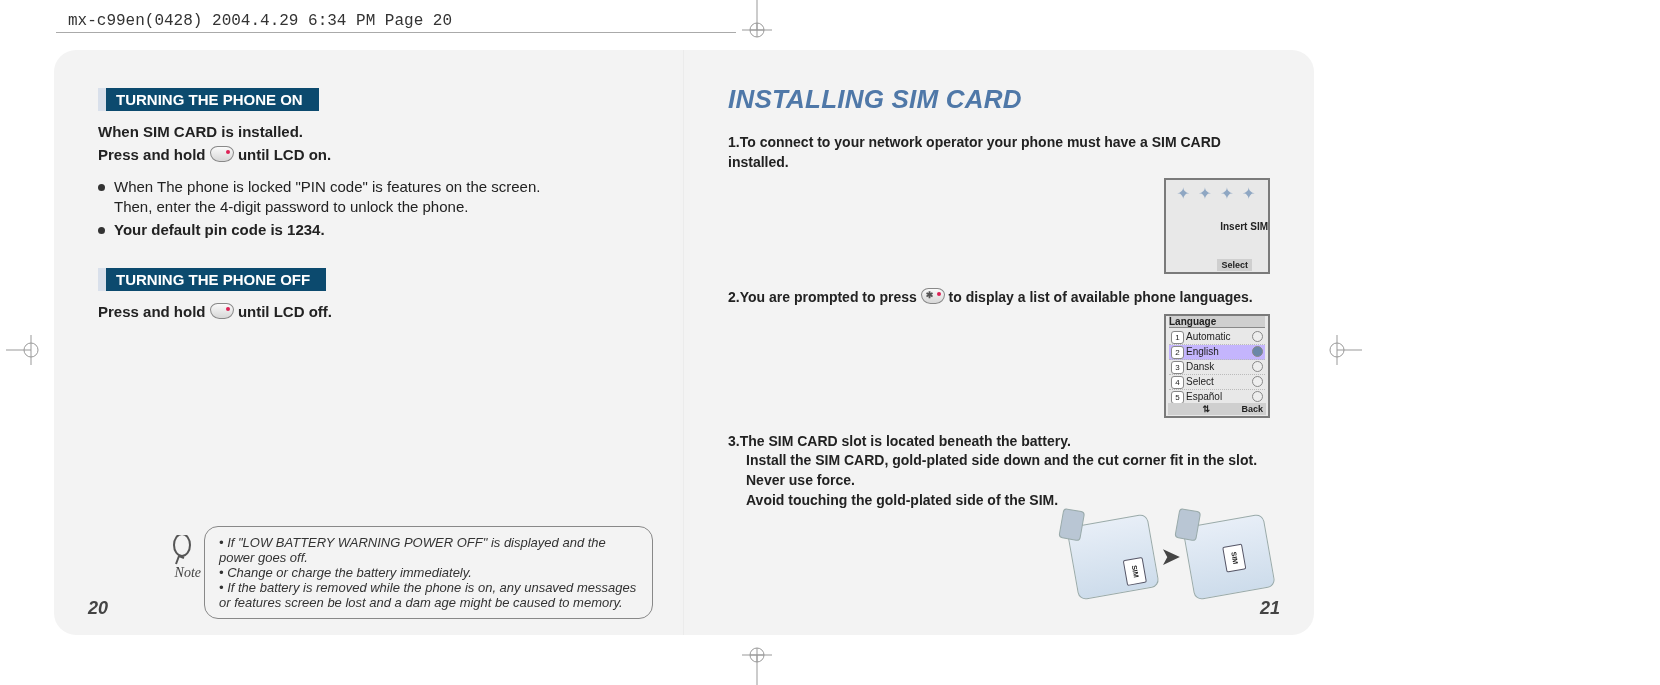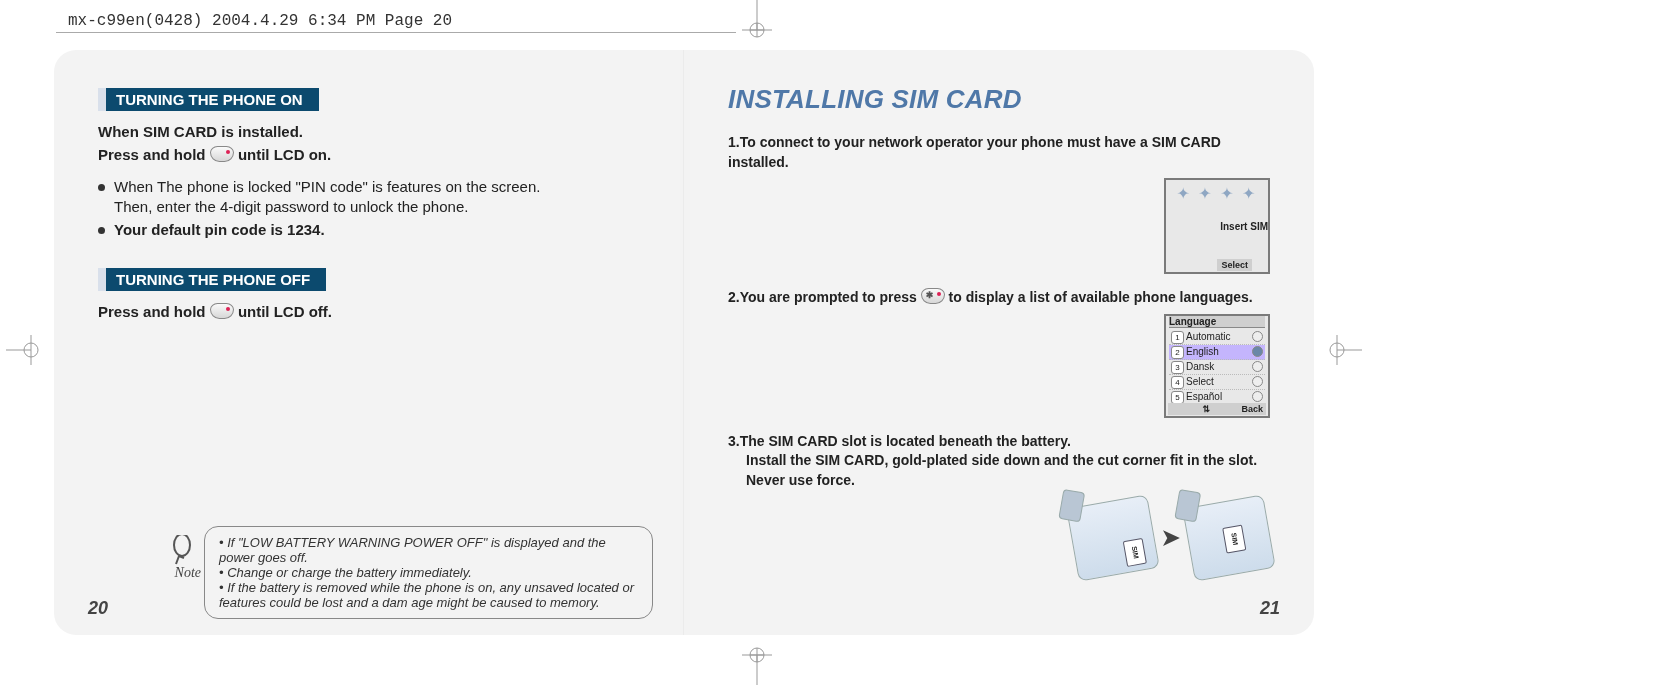--- a/index.html
+++ b/index.html
@@ -399,21 +399,21 @@
         <div class="note-icon">
           <svg width="26" height="30">
               <ellipse cx="13" cy="10" rx="8" ry="11" fill="none" stroke="#555" stroke-width="2"></ellipse>
               <path d="M10 21 L7 29 M10 21 L15 23" stroke="#555" stroke-width="2" fill="none"></path>
             </svg>
           <span>Note</span>
         </div>
         <ul class="note-list">
           <li>If "LOW BATTERY WARNING POWER OFF" is displayed and the power goes off.</li>
           <li>Change or charge the battery immediately.</li>
-          <li>If the battery is removed while the phone is on, any unsaved located or features could be lost and a dam age might be caused to memory.</li>
+          <li>If the battery is removed while the phone is on, any unsaved messages or features screen be lost and a dam age might be caused to memory.</li>
         </ul>
       </div>
 
       <div class="page-num-left">20</div>
     </div>
 
     <div class="leaf right">
       <h1 class="title">INSTALLING SIM CARD</h1>
 
       <div class="step">1.To connect to your network operator your phone must have a SIM CARD installed.</div>
@@ -447,20 +447,21 @@
           <span>Back</span>
         </div>
       </div>
 
       <div class="after-float"></div>
 
       <div class="step">
         <span>3.The SIM CARD slot is located beneath the battery.</span>
         <span class="indent">Install the SIM CARD, gold-plated side down and the cut corner fit in the slot.</span>
         <span class="indent">Never use force.</span>
+        <span class="indent">Avoid touching the gold-plated side of the SIM.</span>
       </div>
 
       <div class="phone-fig">
         <div class="phone">
           <div class="simchip">SIM</div>
         </div>
         <div class="arrow">➤</div>
         <div class="phone">
           <div class="simchip" style="right:22px;bottom:24px">SIM</div>
         </div>

